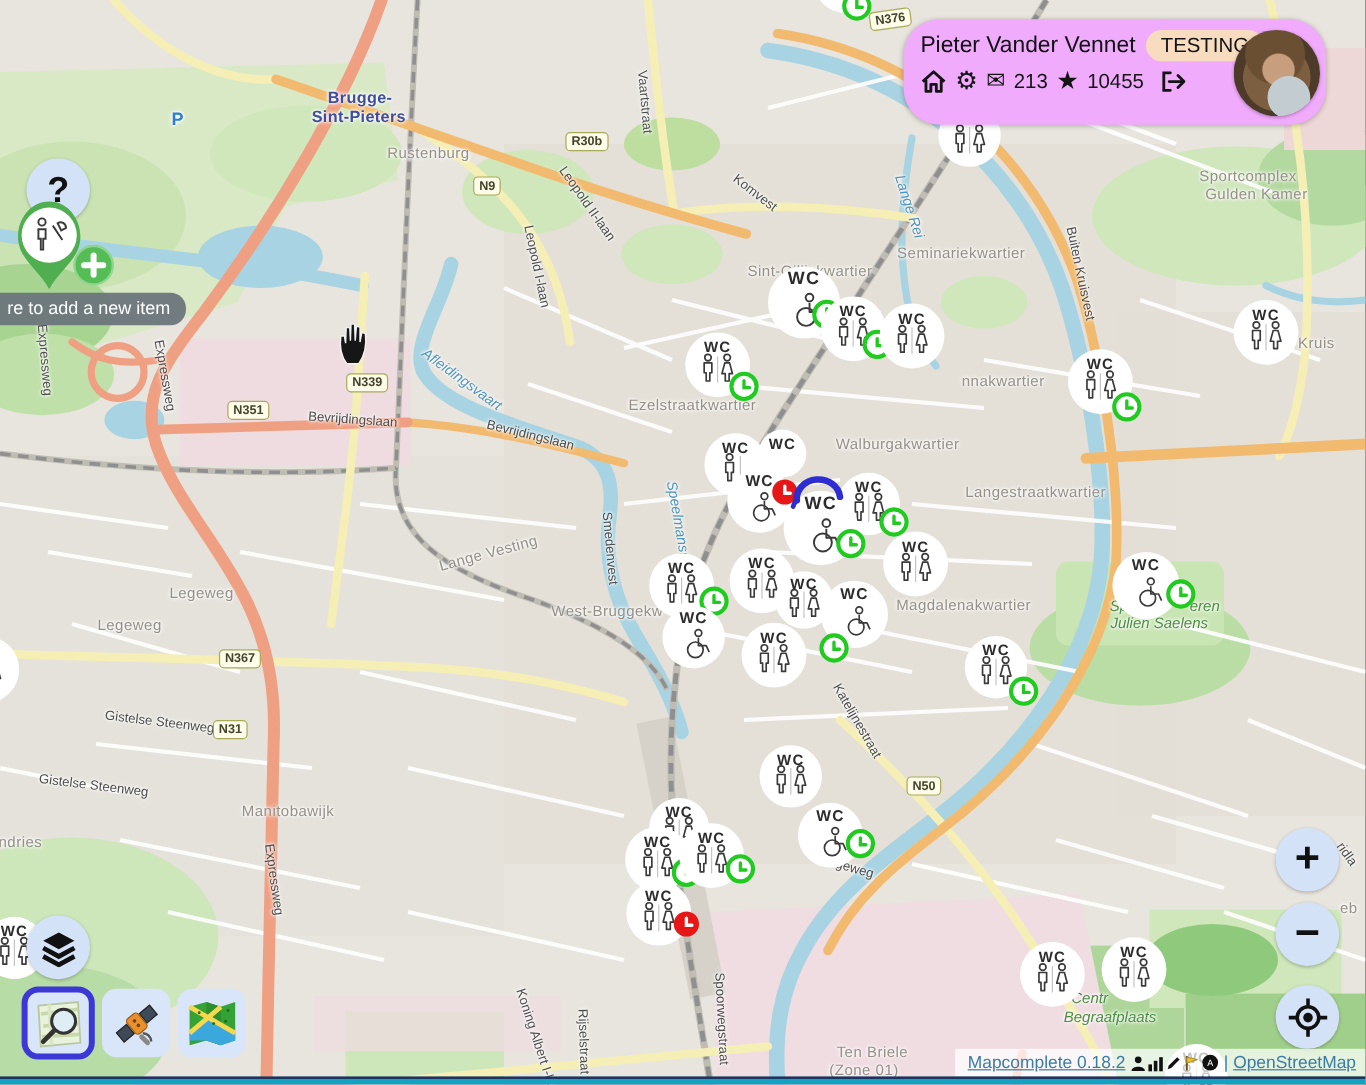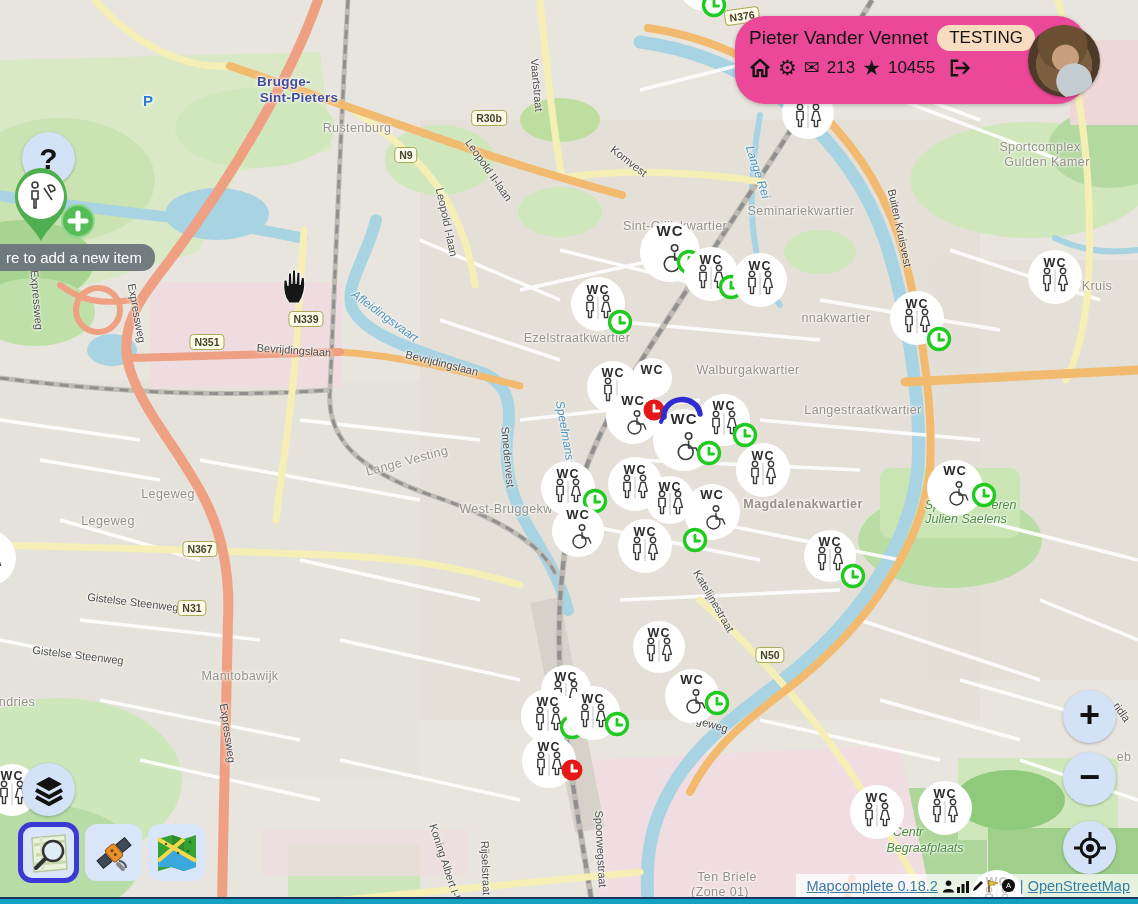--- a/index.html
+++ b/index.html
@@ -22,21 +22,21 @@
   
   .marker{position:absolute;}
   
   .ctl{position:absolute;}
   .round-btn{border-radius:50%;background:#d4e2f7;display:flex;align-items:center;justify-content:center;
     box-shadow:0 1px 3px rgba(0,0,0,.25);cursor:pointer;border:none;}
   .searchbar{position:absolute;left:14px;top:10px;width:513px;height:46px;background:#fff;border-radius:23px;
     box-shadow:0 1px 3px rgba(0,0,0,.2);display:flex;align-items:center;padding:0 14px 0 18px;}
   .searchbar input{flex:1;border:none;outline:none;font-size:20px;color:#555;background:transparent;font-weight:300;}
   .searchbar input::placeholder{color:#c9c9c9;}
-  .userpanel{position:absolute;left:735px;top:16px;width:352px;height:88px;background:#ec4899;border-radius:30px;
+  .userpanel{position:absolute;left:753px;top:16px;width:352px;height:88px;background:#f0abfc;border-radius:30px;
     box-shadow:0 1px 4px rgba(0,0,0,.25);padding:9px 0 0 14px;}
   .userrow1{display:flex;align-items:center;gap:9px;}
   .username{font-size:19px;color:#101010;}
   .testing{background:#f8dcc0;border-radius:13px;padding:3px 12px;font-size:17px;color:#141414;}
   .userrow2{display:flex;align-items:center;gap:7px;margin-top:6px;font-size:17px;color:#141414;}
   .userrow2 .glyph{font-size:21px;line-height:21px;color:#141414;}
   .avatar{position:absolute;left:1028px;top:25px;width:72px;height:72px;border-radius:50%;
     background:
       radial-gradient(circle at 64% 78%, #c2ccd1 0 24%, rgba(0,0,0,0) 25%),
       radial-gradient(circle at 52% 46%, #c89f7e 0 24%, rgba(0,0,0,0) 26%),
@@ -176,31 +176,31 @@
     <g stroke="#efa083" fill="none" stroke-linecap="round">
       <path d="M318,0 C290,80 230,180 170,260 C135,305 118,330 130,370 C145,415 180,450 205,500 C225,540 230,580 228,620 C225,720 224,810 222,904" stroke-width="10"></path>
       <circle cx="98" cy="310" r="22" stroke-width="6"></circle>
       <path d="M60,285 C80,300 100,305 132,300" stroke-width="6"></path>
       <path d="M130,358 L340,352" stroke-width="8"></path>
       <path d="M852,878 C848,890 846,898 847,904" stroke-width="7"></path>
     </g>
   </svg>
 
   <div class="layer" id="labels-layer">
-      <div class="maplabel lbl-place" style="left: 284px; top: 81px;">Brugge-</div>
+      <div class="maplabel lbl-place" style="left: 300px; top: 81px;">Brugge-</div>
       <div class="maplabel lbl-place" style="left: 299px; top: 97px;">Sint-Pieters</div>
       <div class="maplabel lbl-parking" style="left: 148px; top: 100px;">P</div>
       <div class="maplabel lbl-district" style="left: 357px; top: 128px;">Rustenburg</div>
       <div class="maplabel lbl-district" style="left: 675px; top: 226px;">Sint-Gilliskwartier</div>
       <div class="maplabel lbl-district" style="left: 801px; top: 211px;">Seminariekwartier</div>
       <div class="maplabel lbl-district" style="left: 836px; top: 318px;">nnakwartier</div>
       <div class="maplabel lbl-district" style="left: 748px; top: 370px;">Walburgakwartier</div>
       <div class="maplabel lbl-district" style="left: 863px; top: 410px;">Langestraatkwartier</div>
       <div class="maplabel lbl-district" style="left: 577px; top: 338px;">Ezelstraatkwartier</div>
-      <div class="maplabel lbl-district" style="left: 803px; top: 504px; font-weight: bold;">Magdalenakwartier</div>
+      <div class="maplabel lbl-district" style="left: 803px; top: 504px;">Magdalenakwartier</div>
       <div class="maplabel lbl-district" style="left: 240px; top: 676px;">Manitobawijk</div>
       <div class="maplabel lbl-district" style="left: 168px; top: 494px;">Legeweg</div>
       <div class="maplabel lbl-district" style="left: 108px; top: 521px;">Legeweg</div>
       <div class="maplabel lbl-district" style="left: 1097px; top: 286px;">Kruis</div>
       <div class="maplabel lbl-district" style="left: 17px; top: 702px;">ndries</div>
       <div class="maplabel lbl-district" style="left: 1124px; top: 757px;">eb</div>
       <div class="maplabel lbl-district" style="left: 506px; top: 509px;">West-Bruggekw</div>
       <div class="maplabel lbl-district" style="left: 407px; top: 461px; transform: translate(-50%, -50%) rotate(-15deg);">Lange Vesting</div>
       <div class="maplabel lbl-district" style="left: 1040px; top: 147px;">Sportcomplex</div>
       <div class="maplabel lbl-district" style="left: 1047px; top: 162px;">Gulden Kamer</div>

